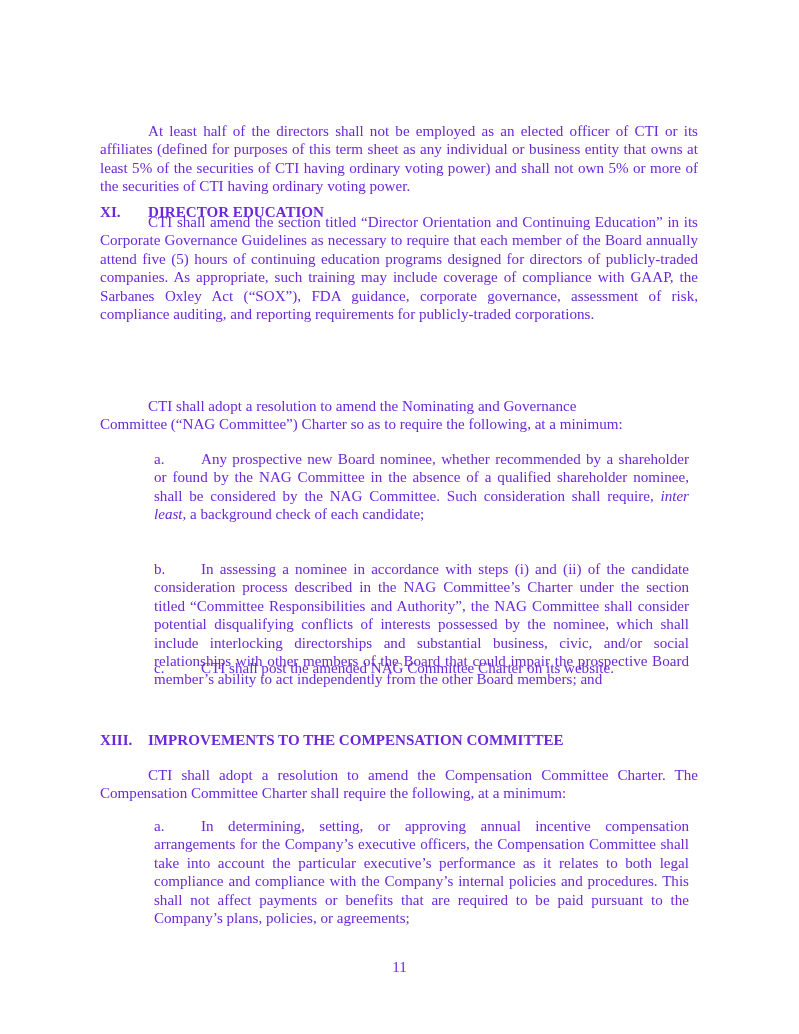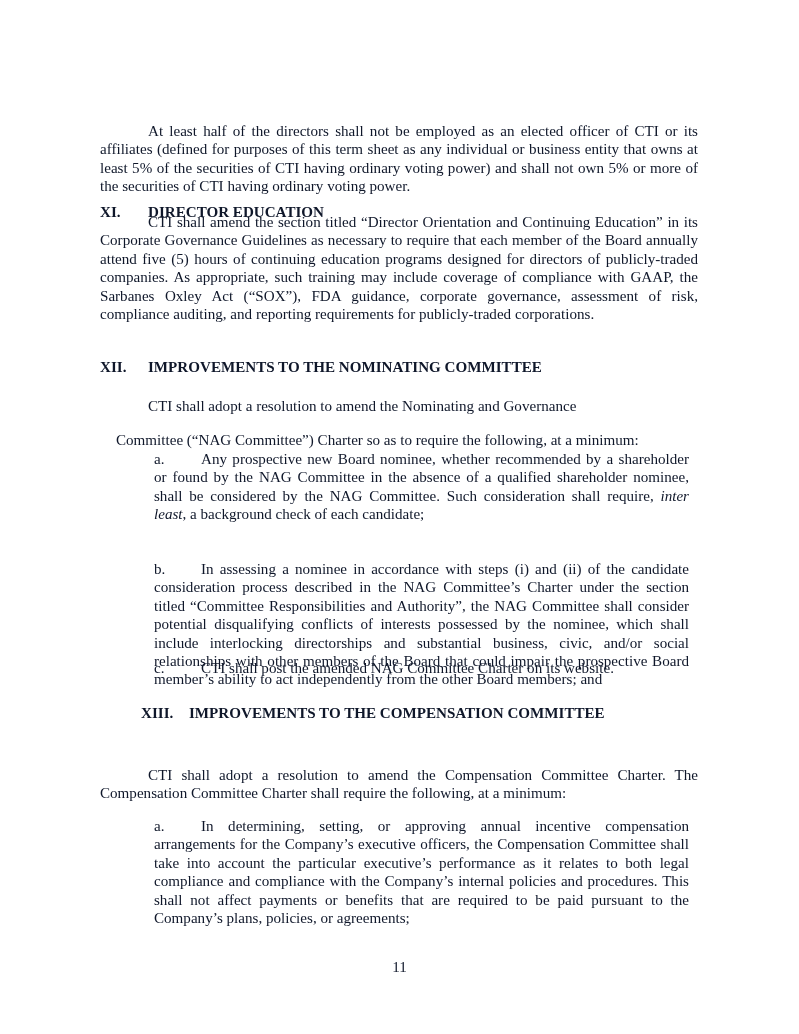--- a/index.html
+++ b/index.html
@@ -1,20 +1,20 @@
 <!DOCTYPE html>
 <html><head>
 <meta charset="utf-8">
 <style>
   html, body { margin: 0; padding: 0; background: #ffffff; }
   body { width: 799px; height: 1034px; position: relative; overflow: hidden; }
   .page {
     position: absolute; left: 0; top: 0; width: 799px; height: 1034px;
     font-family: "Liberation Serif", serif; font-size: 15.1px; line-height: 18.4px;
-    color: #0f172a;
+    color: #6d28d9;
   }
   .block { position: absolute; left: 100px; width: 598px; }
   .para { text-align: justify; text-align-last: left; margin: 0; }
   .indent { text-indent: 48px; }
   .heading { font-weight: bold; margin: 0; white-space: nowrap; }
   .heading .num { display: inline-block; width: 48px; }
   .sub { position: absolute; left: 154px; width: 535px; }
   .sub .para { text-indent: 0; }
   .sub .label { display: inline-block; width: 47px; }
   .pagenum { position: absolute; left: 0; width: 799px; top: 958px; text-align: center; }
@@ -29,41 +29,38 @@
     <p class="para indent">At least half of the directors shall not be employed as an elected officer of CTI or its affiliates (defined for purposes of this term sheet as any individual or business entity that owns at least 5% of the securities of CTI having ordinary voting power) and shall not own 5% or more of the securities of CTI having ordinary voting power.</p>
   </div>
 
   <div class="block" style="top:183px;margin-top:20px;">
     <p class="heading"><span class="num">XI.</span><span>DIRECTOR EDUCATION</span></p>
   </div>
   <div class="block" style="top:213px;">
     <p class="para indent">CTI shall amend the section titled “Director Orientation and Continuing Education” in its Corporate Governance Guidelines as necessary to require that each member of the Board annually attend five (5) hours of continuing education programs designed for directors of publicly-traded companies. As appropriate, such training may include coverage of compliance with GAAP, the Sarbanes Oxley Act (“SOX”), FDA guidance, corporate governance, assessment of risk, compliance auditing, and reporting requirements for publicly-traded corporations.</p>
   </div>
 
-  <div class="block" style="top:358px;">
-    <p class="heading"><span class="num">XII.</span><span>IMPROVEMENTS TO THE NOMINATING COMMITTEE</span></p>
-  </div>
   <div class="block" style="top:397px; width:620px;">
     <p class="para" style="white-space:nowrap; margin:0; padding-left:48px;">CTI shall adopt a resolution to amend the Nominating and Governance</p>
-    <p class="para" style="white-space:nowrap; margin:16px;">Committee  (“NAG Committee”) Charter so as to require the following, at a minimum:</p>
+    <p class="para" style="white-space:nowrap; margin:0;">Committee  (“NAG Committee”) Charter so as to require the following, at a minimum:</p>
   </div>
 
   <div class="sub" style="top:450px;">
     <p class="para"><span class="label">a.</span><span>Any prospective new Board nominee, whether recommended by a shareholder or found by the NAG Committee in the absence of a qualified shareholder nominee, shall be considered by the NAG Committee.  Such consideration shall require, </span><em>inter least</em><span>, a background check of each candidate;</span></p>
   </div>
 
   <div class="sub" style="top:560px;">
     <p class="para"><span class="label">b.</span><span>In assessing a nominee in accordance with steps (i) and (ii) of the candidate consideration process described in the NAG Committee’s Charter under the section titled “Committee Responsibilities and Authority”, the NAG Committee shall consider potential disqualifying conflicts of interests possessed by the  nominee, which shall include interlocking directorships and substantial business, civic, and/or social relationships with other members of the Board that could impair the prospective Board member’s ability to act independently from the other Board members; and</span></p>
   </div>
 
   <div class="sub" style="top:659px;">
     <p class="para"><span class="label">c.</span><span>CTI shall post the amended NAG Committee Charter on its website.</span></p>
   </div>
 
-  <div class="block" style="top:704px;margin-left:41px;">
+  <div class="block" style="top:731px;">
     <p class="heading"><span class="num">XIII.</span><span>IMPROVEMENTS TO THE COMPENSATION COMMITTEE</span></p>
   </div>
   <div class="block" style="top:766px;">
     <p class="para indent">CTI shall adopt a resolution to amend the Compensation Committee Charter. The Compensation Committee Charter shall require the following, at a minimum:</p>
   </div>
 
   <div class="sub" style="top:817px;">
     <p class="para"><span class="label">a.</span><span>In determining, setting, or approving annual incentive compensation arrangements for the Company’s executive officers,  the Compensation Committee shall take into account the particular executive’s performance as it relates to both legal compliance and compliance with  the Company’s internal policies and procedures. This shall not affect payments or benefits that are required to be paid pursuant to the Company’s plans, policies, or agreements;</span></p>
   </div>
 

